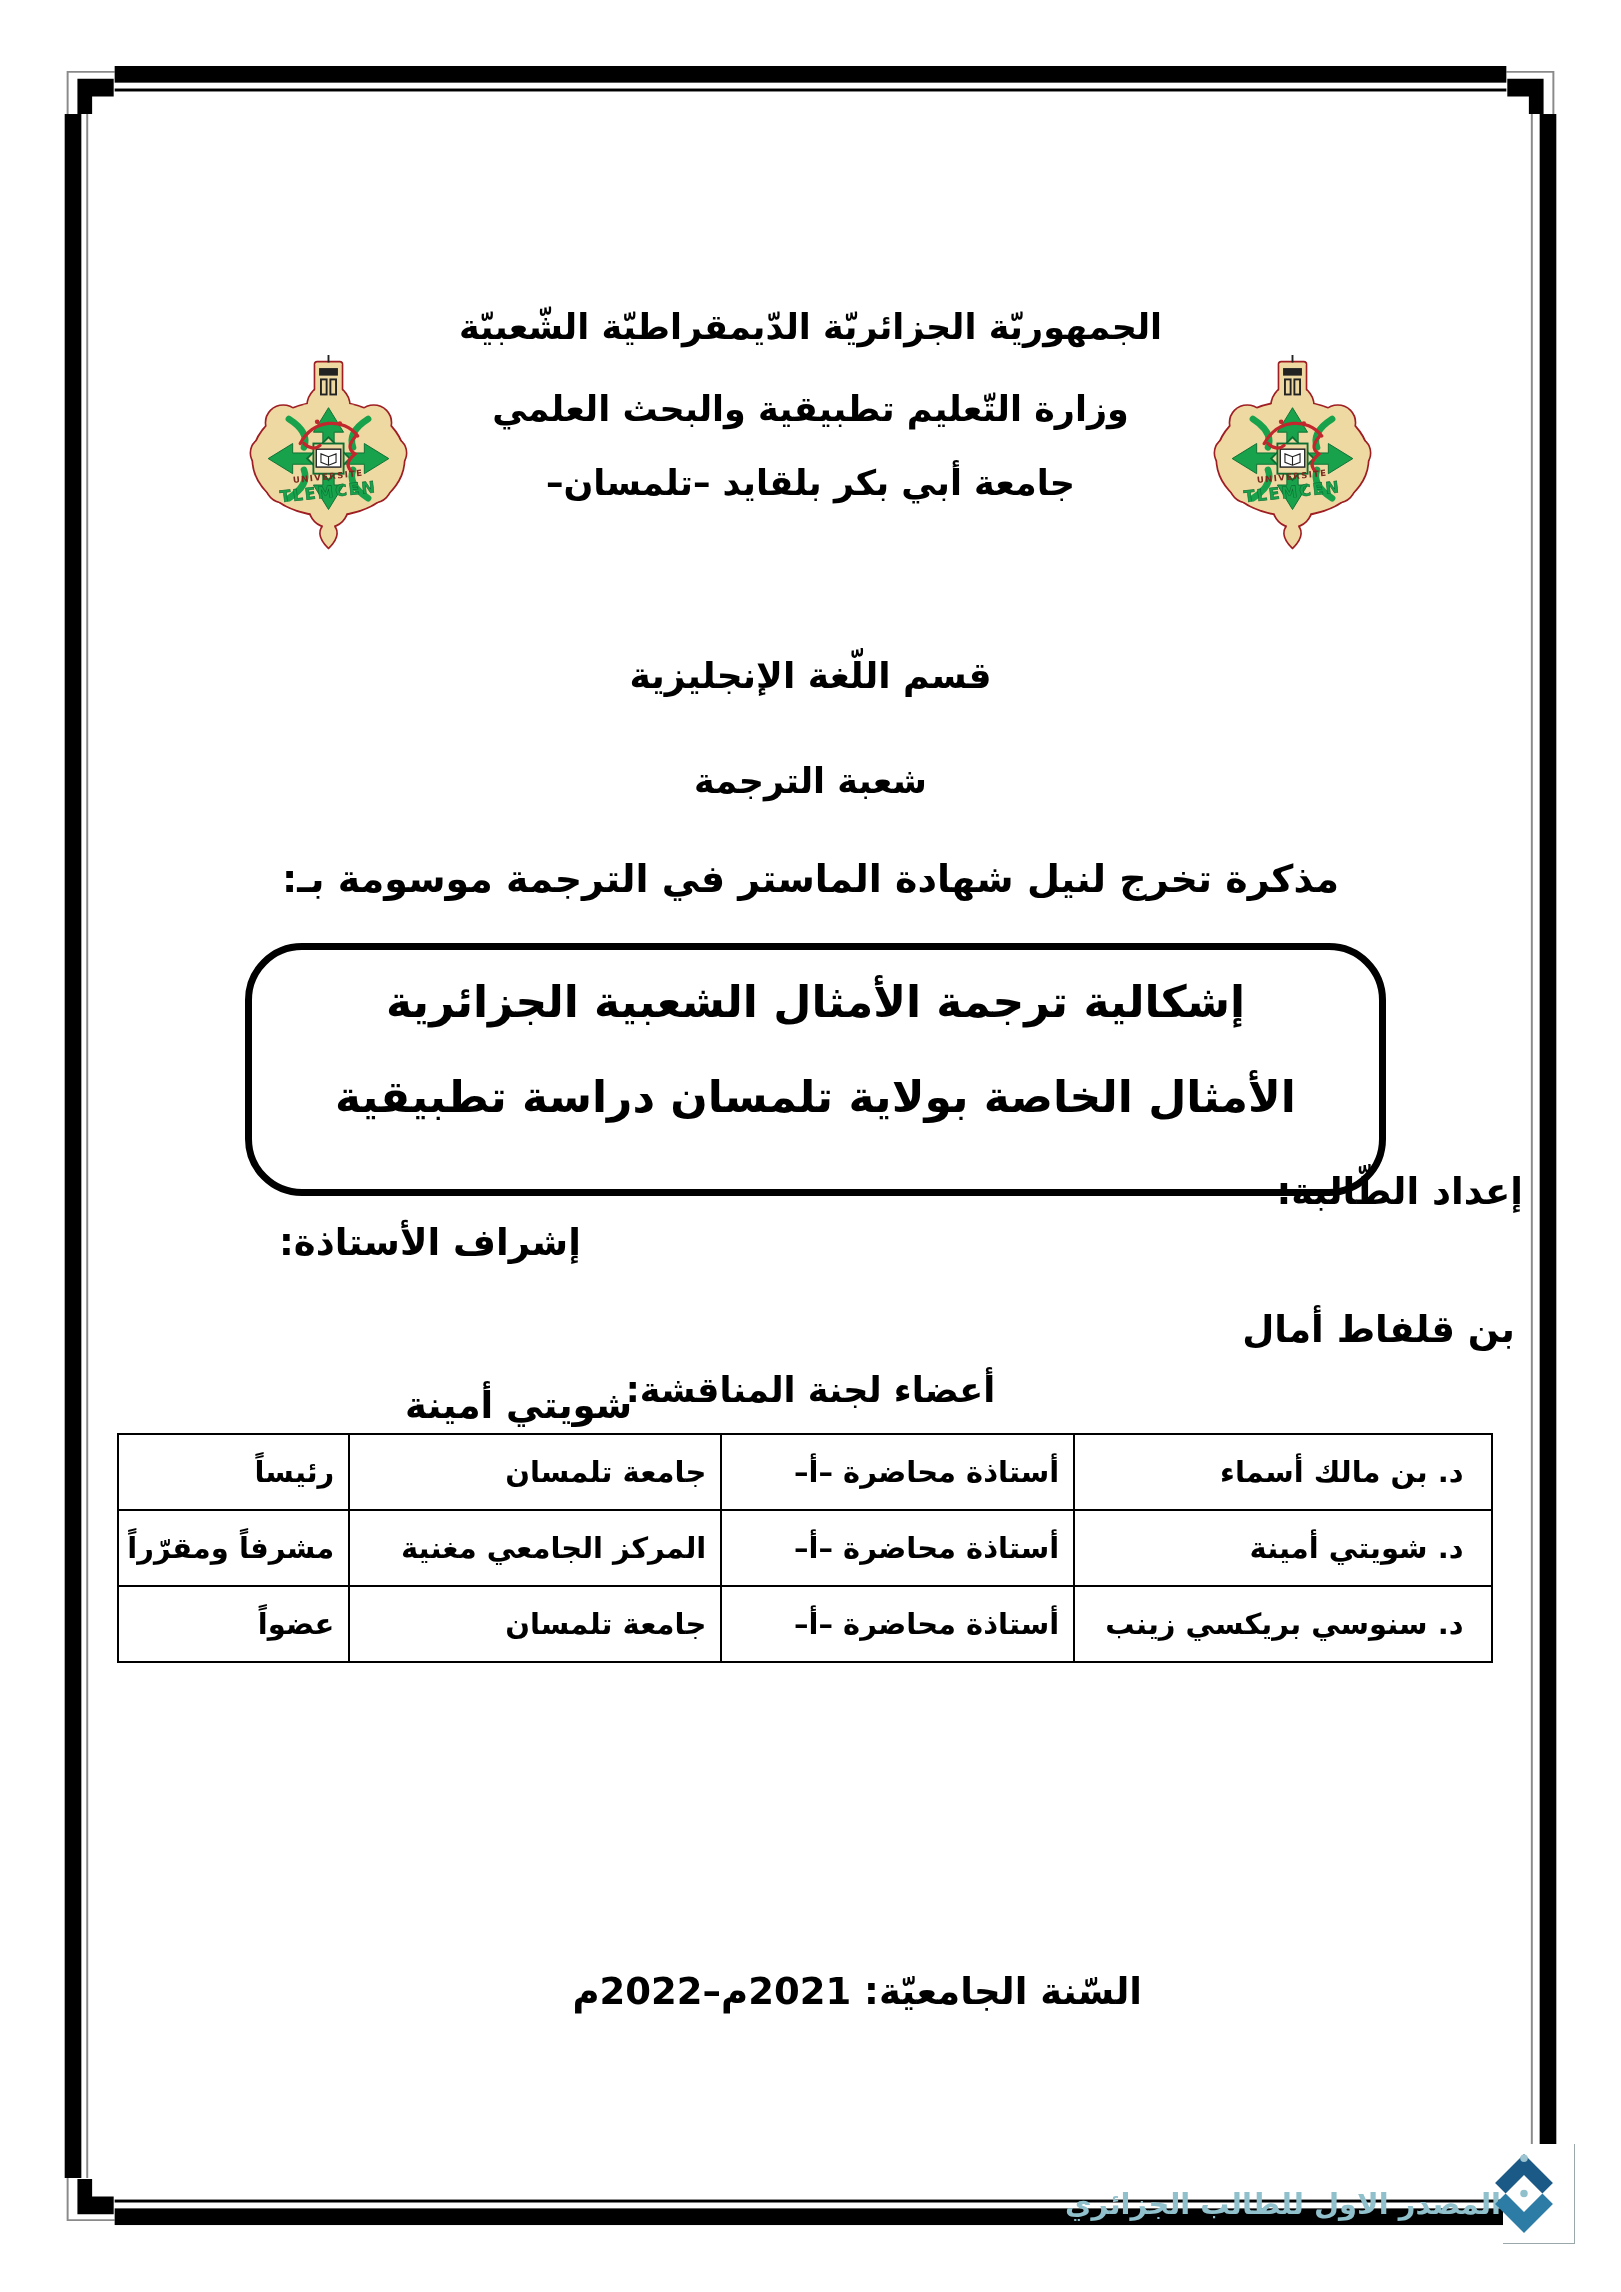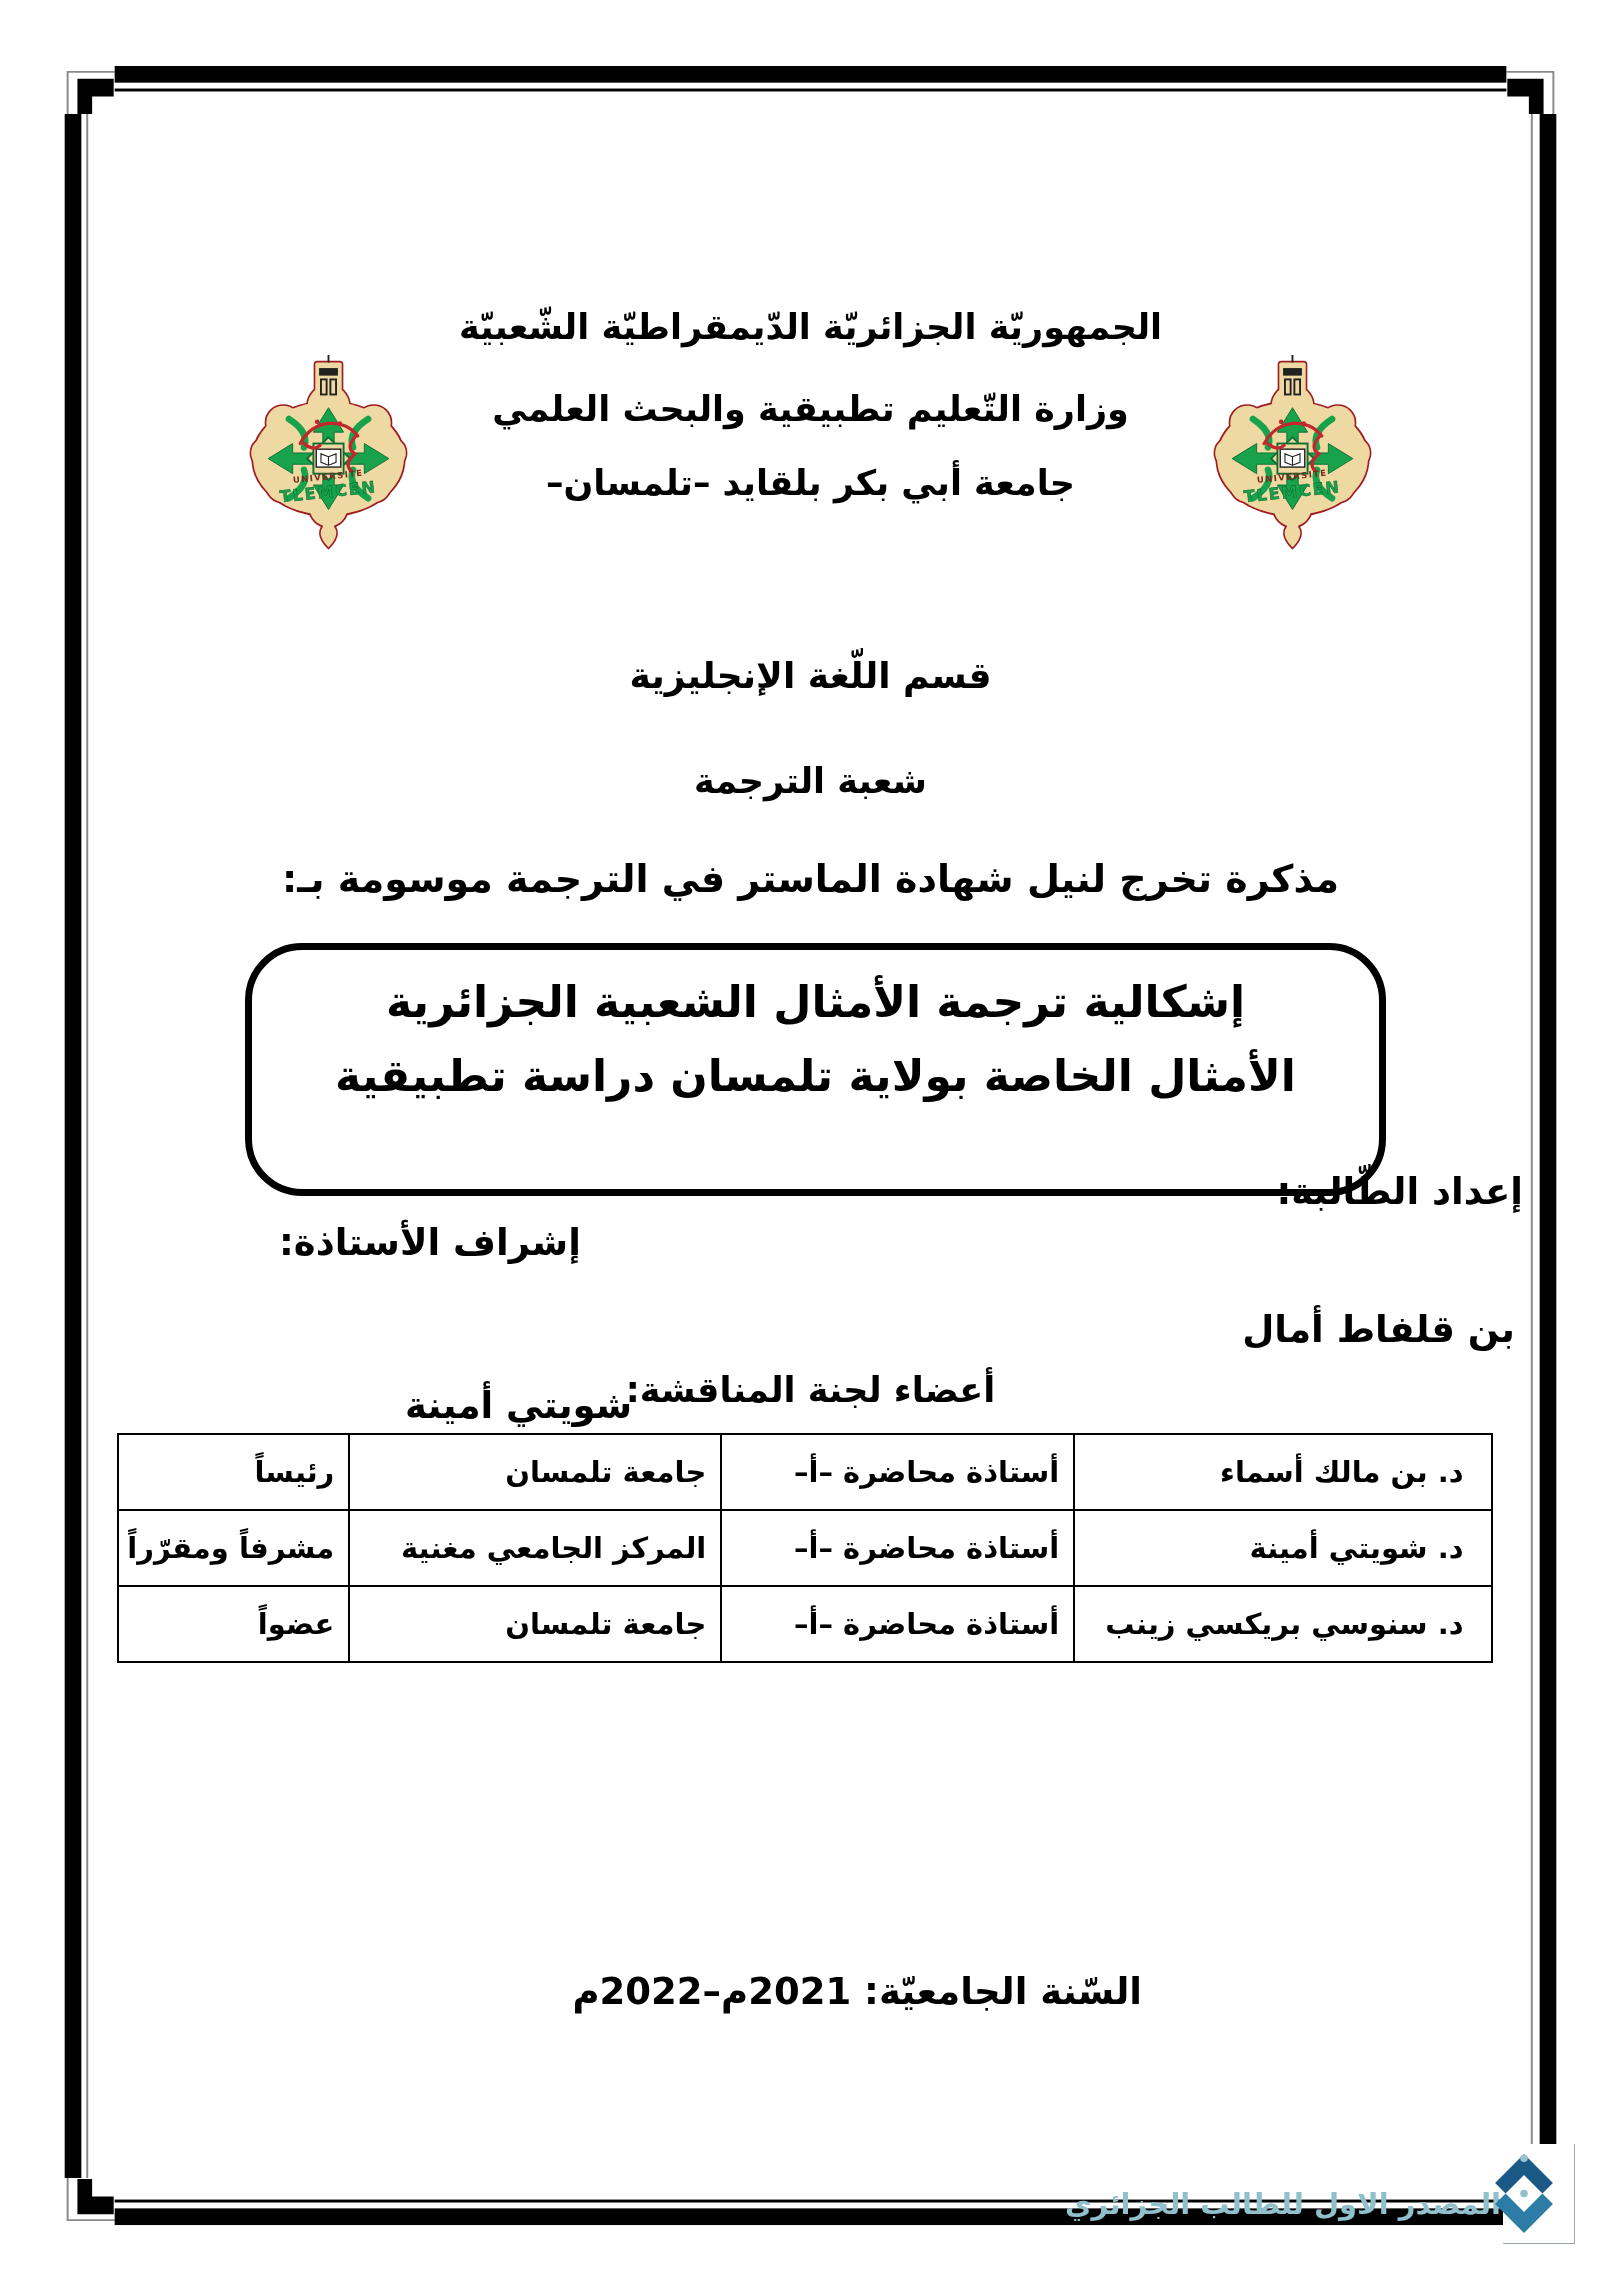--- a/index.html
+++ b/index.html
@@ -18,21 +18,21 @@
   .l-branch{top:761px;font-size:35px;}
   .l-intro{top:857px;font-size:38px;}
   
   .uni-logo{position:absolute;top:353px;width:209px;height:198px;z-index:2;}
   .uni-logo.left{left:224px;}
   .uni-logo.right{left:1188px;}
   
   .title-box{position:absolute;left:245px;top:943px;width:1141px;height:253px;z-index:2;
              border:7.8px solid #000;border-radius:57px;box-sizing:border-box;
              display:flex;flex-direction:column;align-items:center;justify-content:flex-start;
-             padding-top:25.5px;gap:22px;direction:rtl;}
+             padding-top:25.5px;gap:43px;direction:rtl;}
   .title-box .t-line{font-size:44px;font-weight:bold;line-height:1.2;}
   
   .byline{position:absolute;z-index:2;font-weight:bold;font-size:37px;direction:rtl;white-space:nowrap;}
   .b-student-label{top:1170px;right:98px;}
   .b-student-name{top:1308px;right:106px;}
   .b-supervisor-label{top:1221px;left:279px;}
   .b-supervisor-name{top:1340px;left:405px;margin-top:44px;}
   .committee-heading{position:absolute;top:1370px;left:0;width:100%;text-align:center;
                      font-size:35px;font-weight:bold;z-index:2;direction:rtl;}
   

